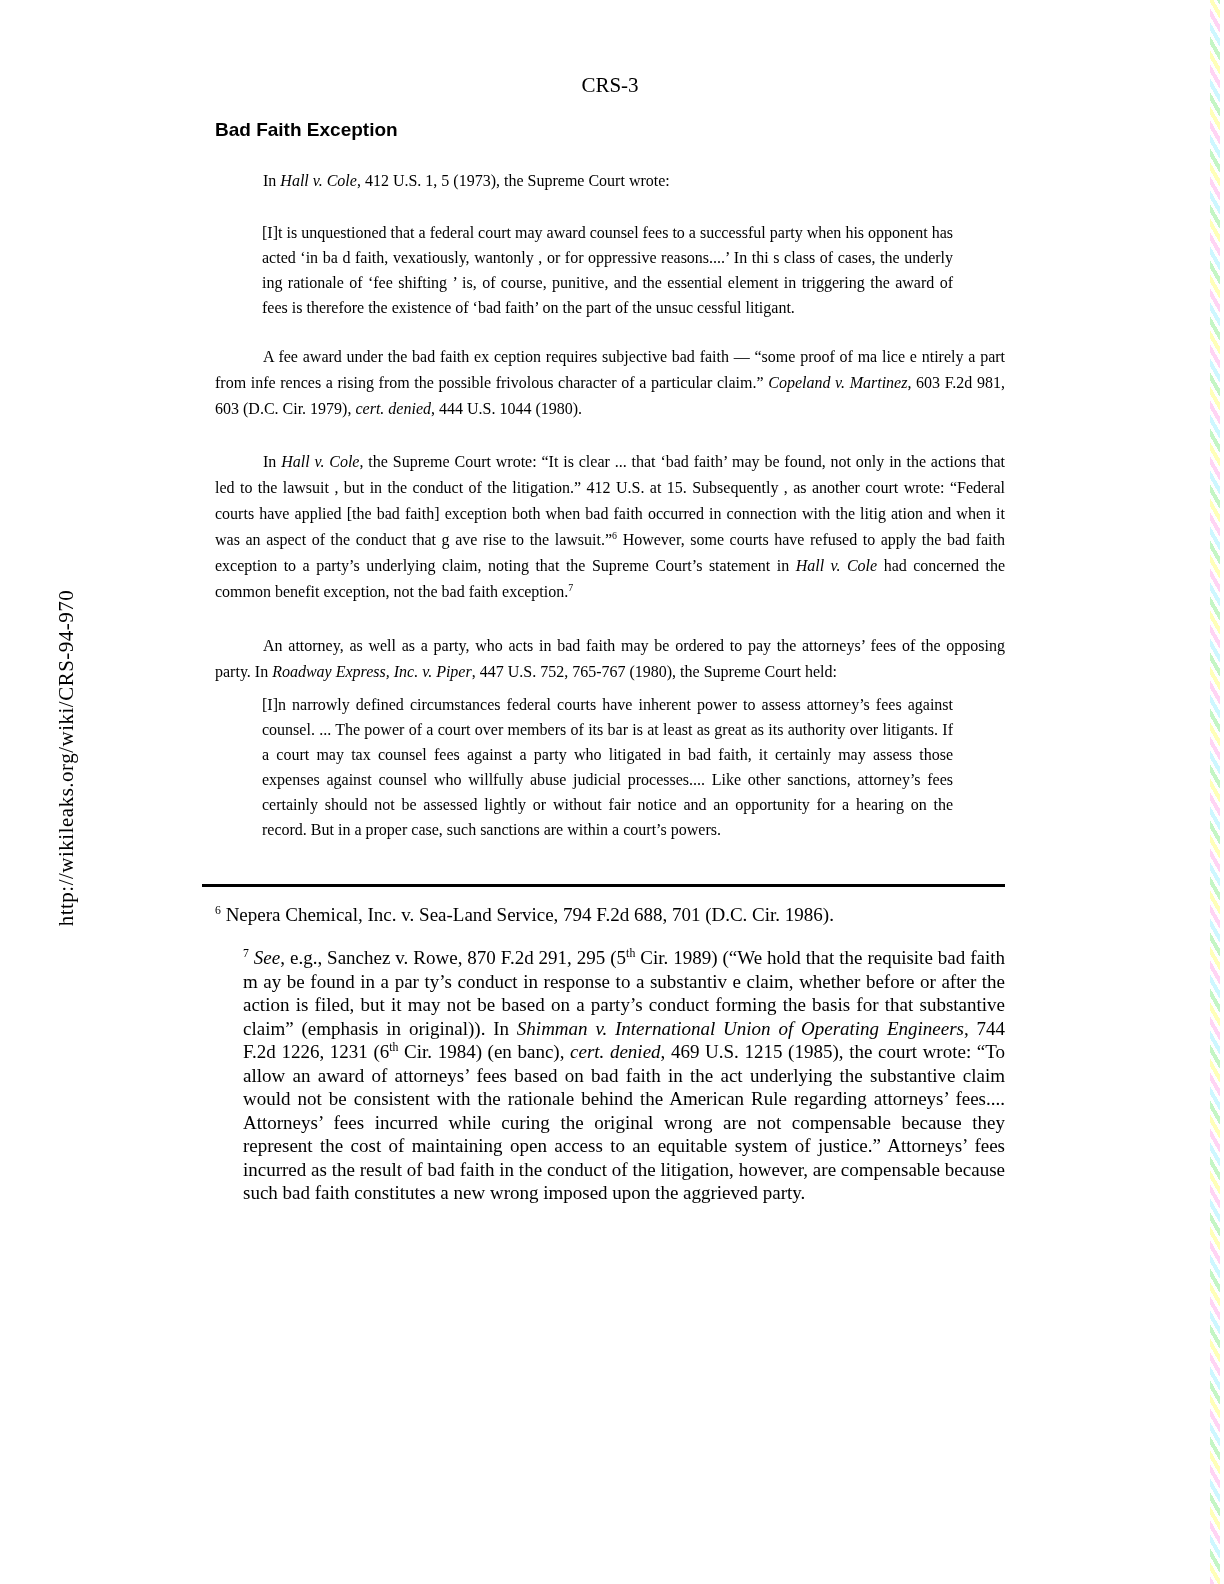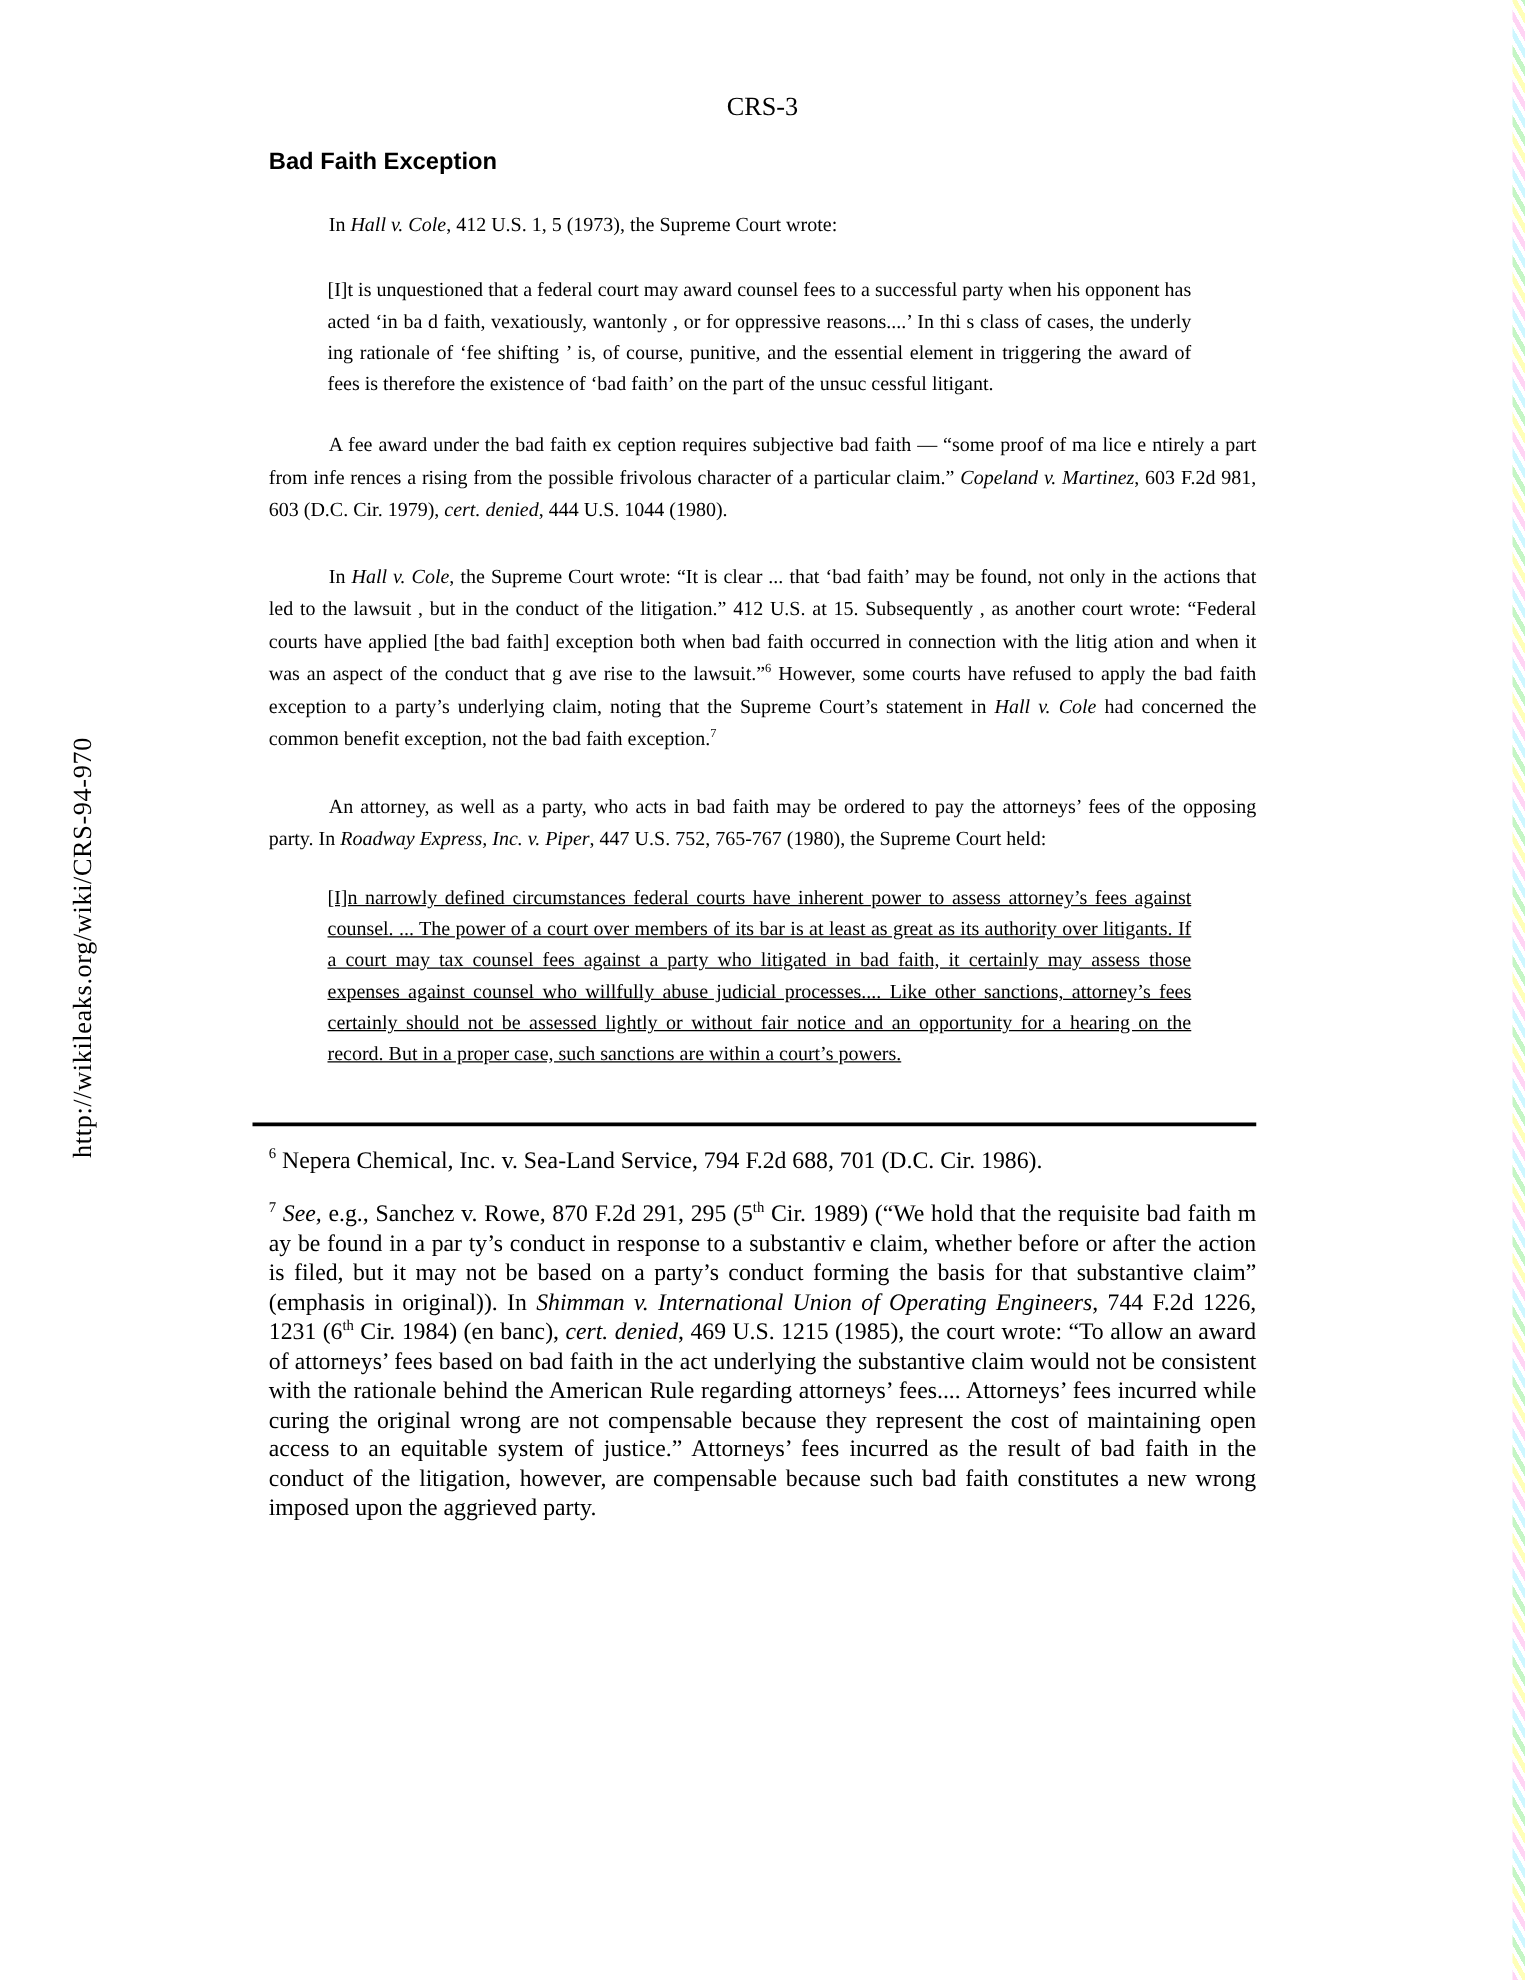--- a/index.html
+++ b/index.html
@@ -60,36 +60,36 @@
     margin: 0 52px 0 47px;
     font-size: 16px;
     line-height: 25px;
     text-align: justify;
   }
   .mt-para-intro   { margin-top: 27px; }
   .mt-quote-hall   { margin-top: 26px; }
   .mt-para-fee     { margin-top: 24px; }
   .mt-para-hall    { margin-top: 27px; font-family: Liberation Serif, serif; }
   .mt-para-att     { margin-top: 28px; }
-  .mt-quote-road   { margin-top: 21px; text-decoration: underline; }
+  .mt-quote-road   { margin-top: 7px; }
   .fn-rule {
     margin: 42px 0 0 -13px;
     width: 803px;
     height: 0;
     border: none;
     border-top: 3px solid #000000;
   }
   .footnote {
     margin: 0;
     font-size: 19px;
     line-height: 23.5px;
     text-align: justify;
   }
   .mt-fn6 { margin-top: 16px; }
-  .mt-fn7 { margin-top: 20px; }
+  .mt-fn7 { margin-top: 20px; margin-left: 28px; }
   sup { font-size: 0.62em; line-height: 0; }
   i { font-style: italic; }
 </style>
 </head>
 <body>
 
 <div class="page">
 
   <div class="edge-strip" style="background: repeating-linear-gradient(60deg, rgb(255, 212, 244) 0px, rgb(255, 212, 244) 4px, rgb(255, 255, 255) 4px, rgb(255, 255, 255) 7px, rgb(255, 255, 184) 7px, rgb(255, 255, 184) 11px, rgb(255, 255, 255) 11px, rgb(255, 255, 255) 14px, rgb(196, 246, 196) 14px, rgb(196, 246, 196) 18px, rgb(255, 255, 255) 18px, rgb(255, 255, 255) 21px, rgb(205, 247, 255) 21px, rgb(205, 247, 255) 25px, rgb(255, 255, 255) 25px, rgb(255, 255, 255) 28px);"></div>
 

